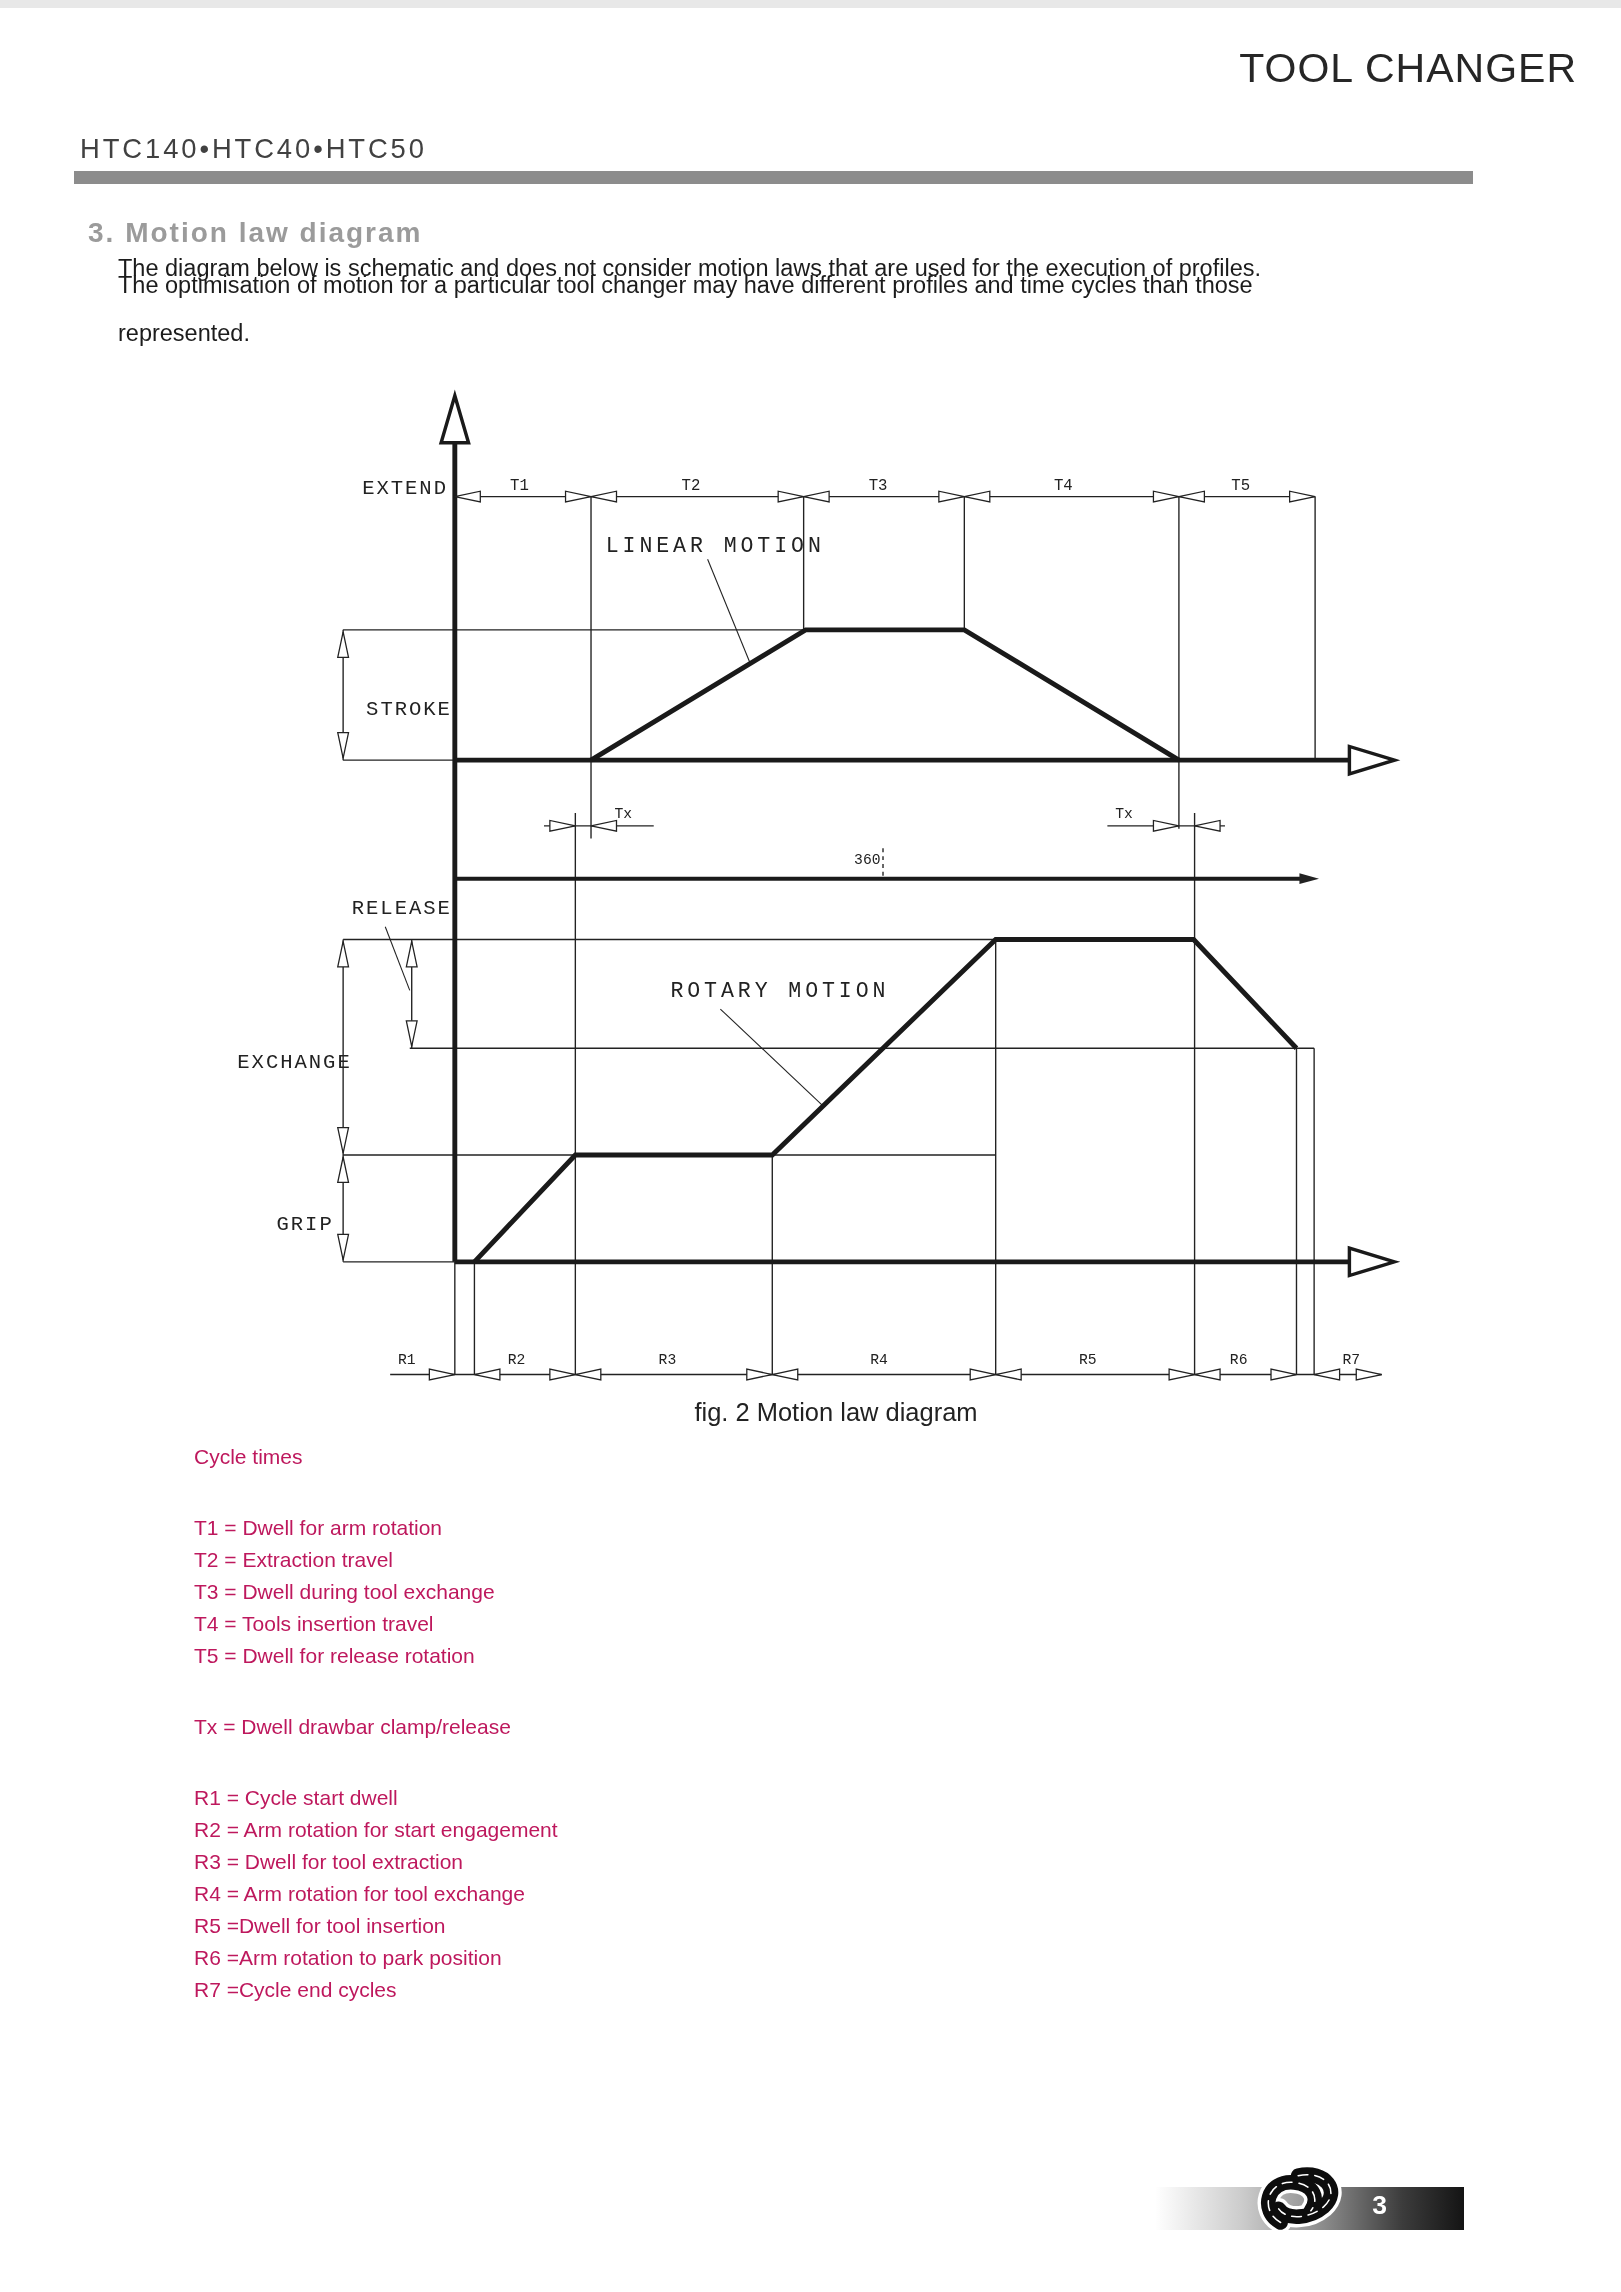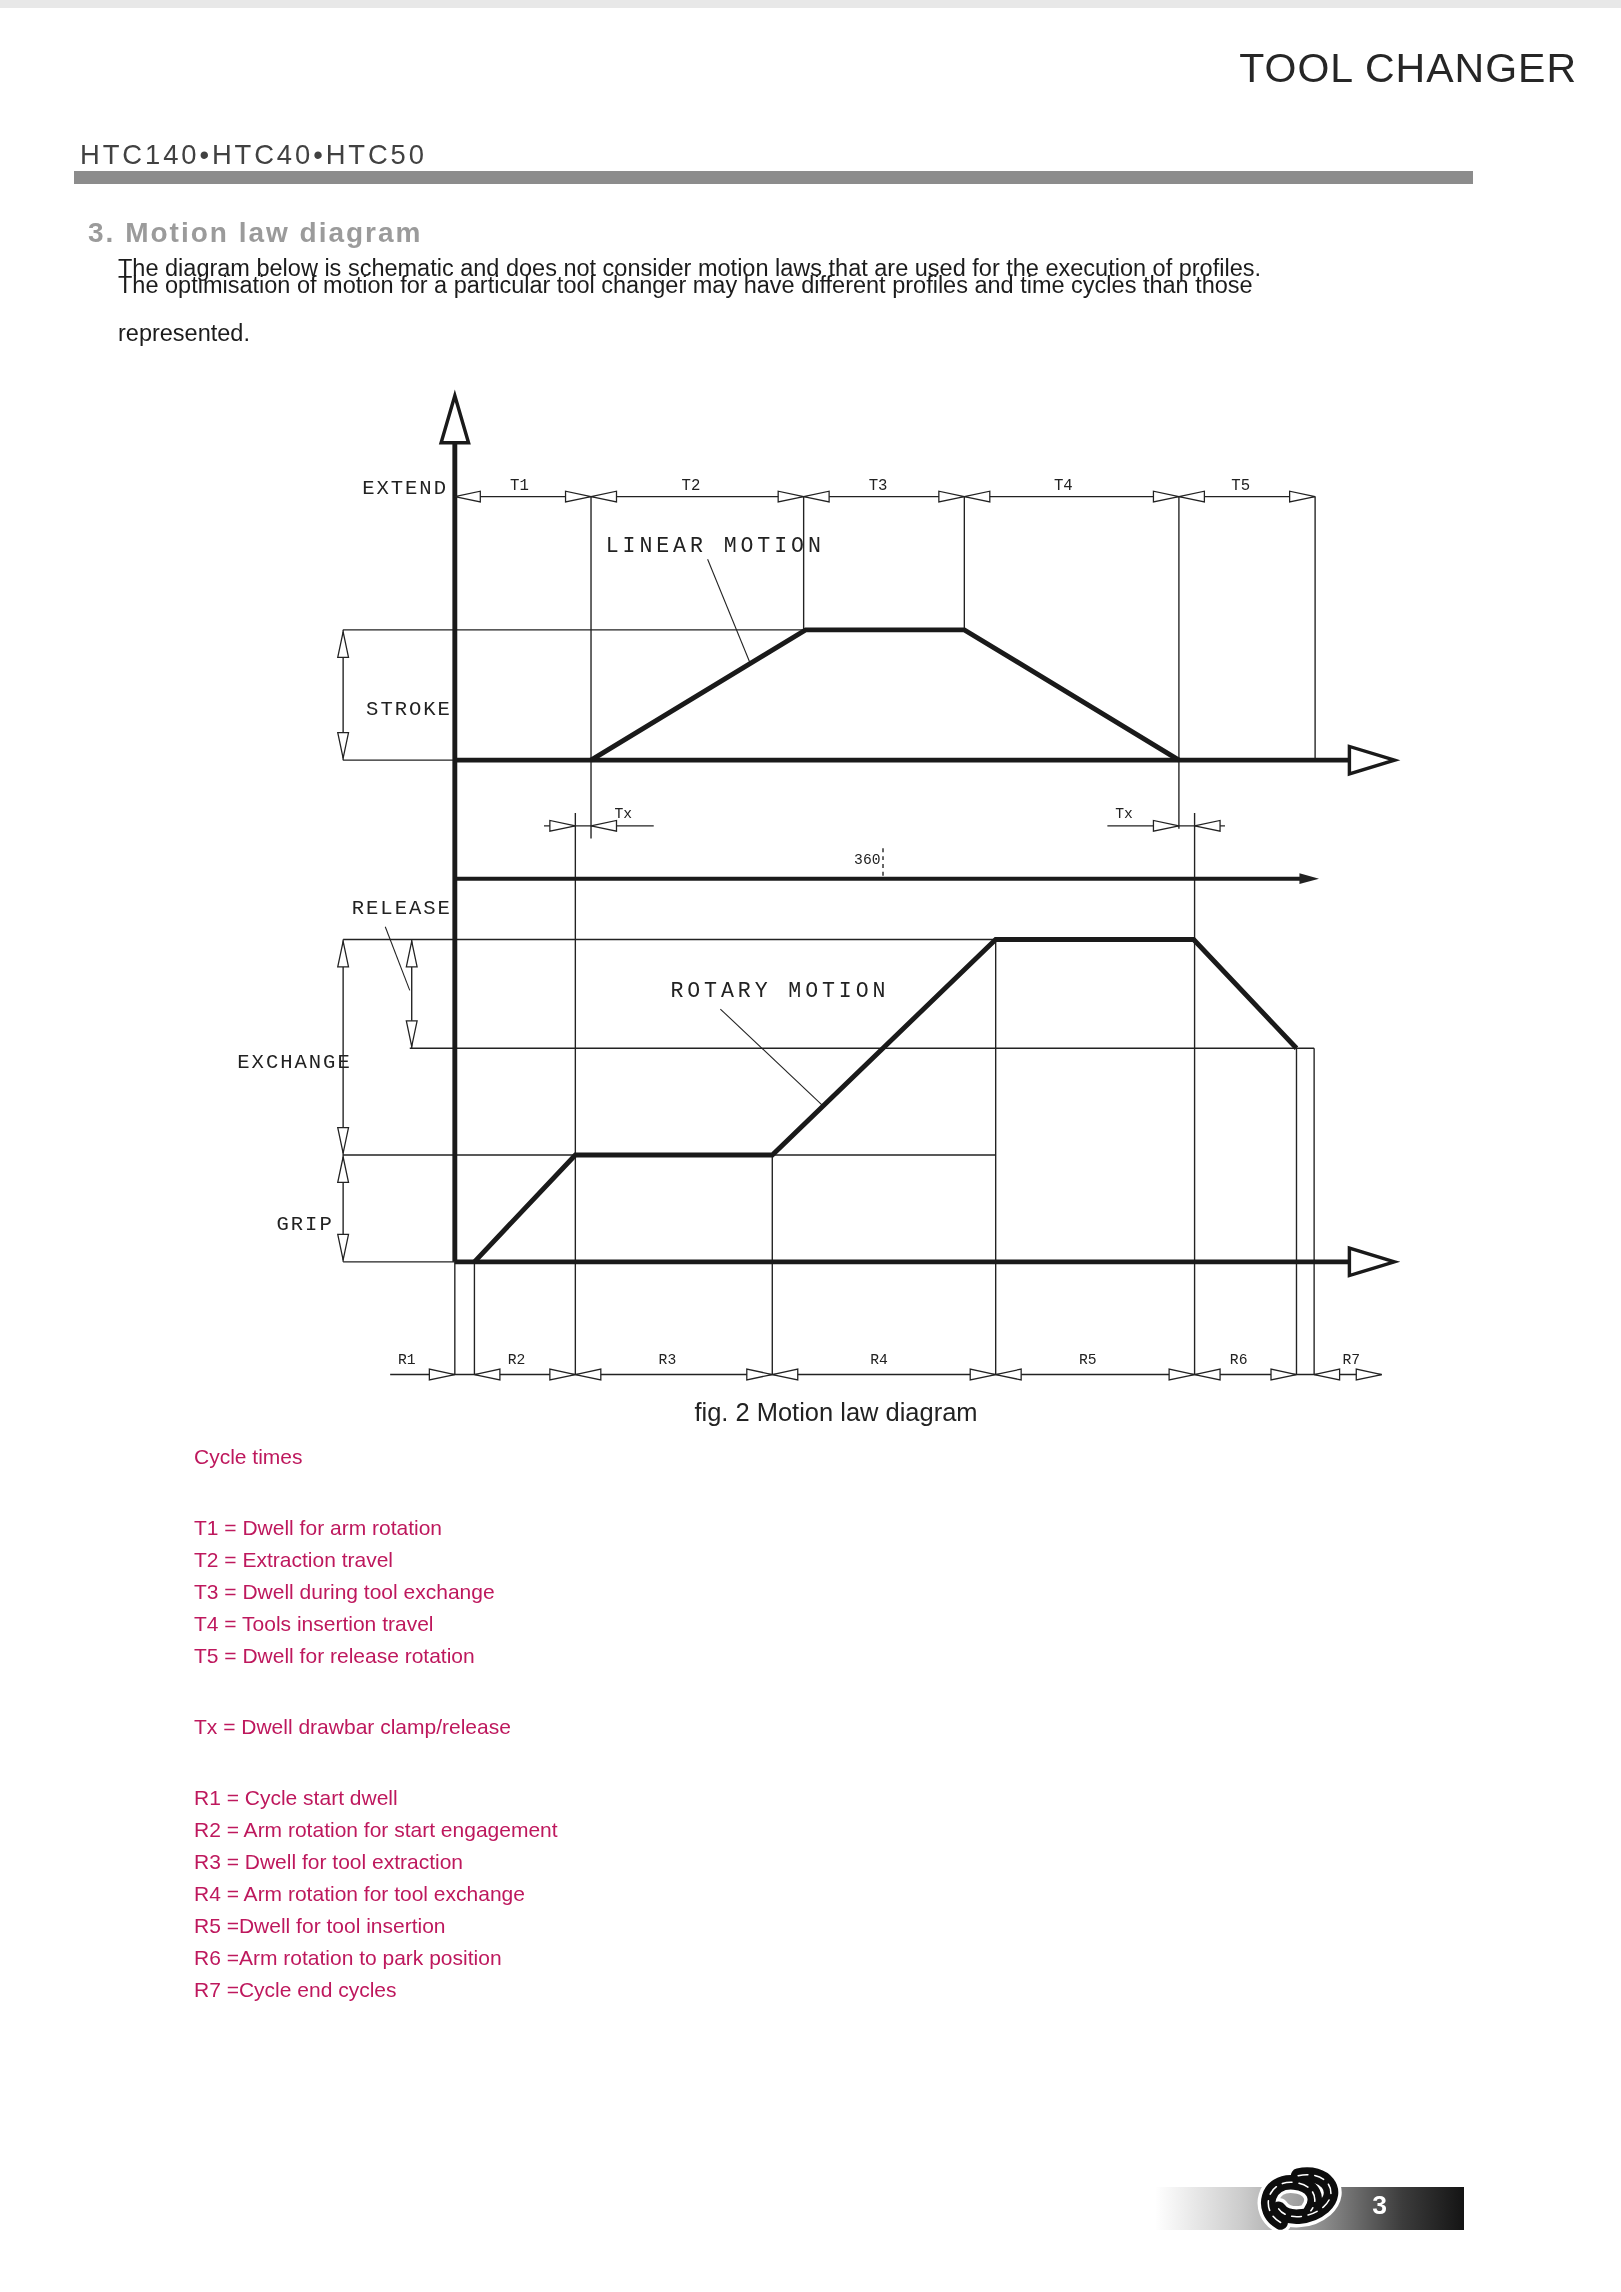--- a/index.html
+++ b/index.html
@@ -7,21 +7,21 @@
     position:relative;width:1621px;height:2293px;background:#ffffff;
     font-family:"Liberation Sans",sans-serif;color:#1c1c1c;overflow:hidden;
     margin:8px auto;
   }
   .abs{position:absolute;}
   #doc-title{
     top:37px;right:44px;font-size:41px;letter-spacing:1px;color:#262626;
     font-family:"Liberation Sans",sans-serif;
   }
   #models{
-    top:131px;left:80px;font-size:27.4px;letter-spacing:2.9px;color:#414141;
+    top:125px;left:80px;font-size:27.4px;letter-spacing:2.9px;color:#414141;
   }
   #header-rule{
     top:163px;left:74px;width:1399px;height:12.7px;background:#8c8c8c;
   }
   #section-title{
     top:209px;left:88px;font-size:28px;font-weight:bold;letter-spacing:2px;color:#9b9b9b;
   }
   .para-line{
     left:118px;font-size:23.5px;color:#1c1c1c;white-space:nowrap;
   }

